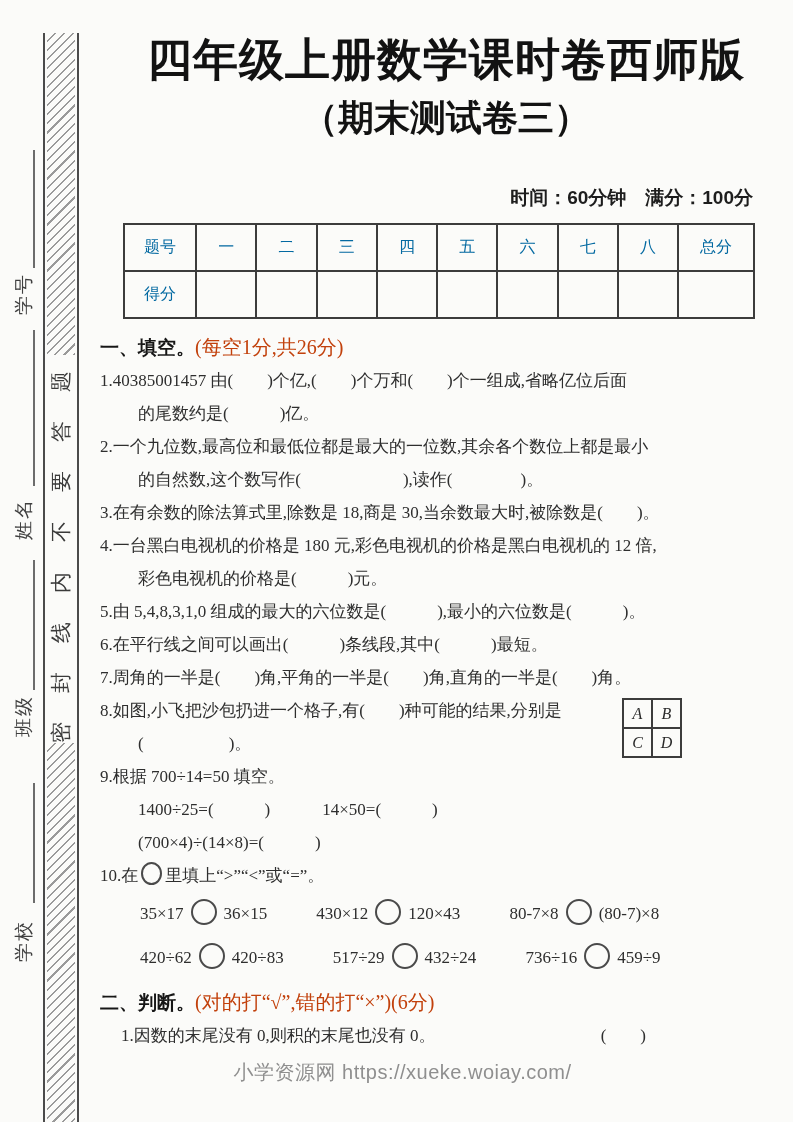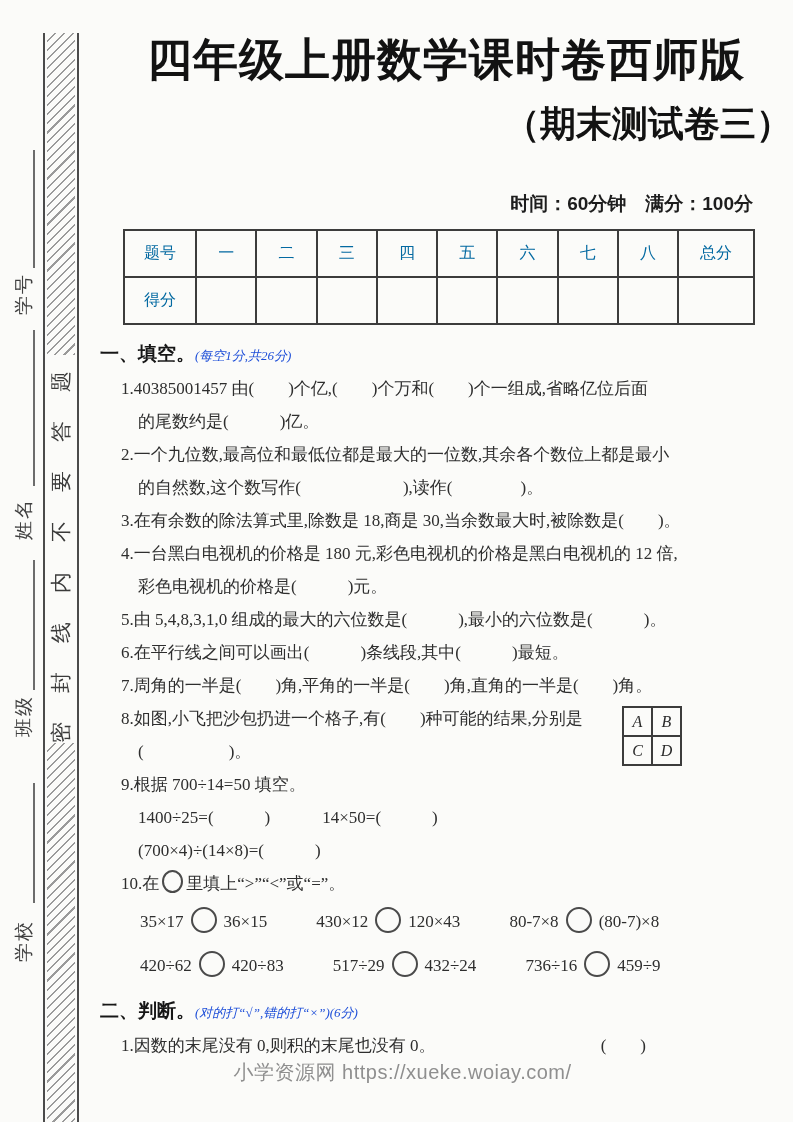--- a/index.html
+++ b/index.html
@@ -48,44 +48,44 @@
 
   
   .main { position:absolute; left:100px; top:0; width:692px; }
 
   .title {
     margin-top:30px; text-align:center;
     font-family:"Liberation Sans","DejaVu Sans",sans-serif;
     font-weight:900; font-size:45px; letter-spacing:1px; color:#121212;
   }
   .subtitle {
-    margin-top:10px; text-align:right;
+    margin-top:4px; text-align:center;
     font-family:"Liberation Sans","DejaVu Sans",sans-serif;
     font-weight:900; font-size:36px; color:#121212;
   }
   .meta {
     margin-top:42px; text-align:right; padding-right:39px;
     font-family:"Liberation Sans","DejaVu Sans",sans-serif;
     font-weight:700; font-size:19px; color:#1d1d1d;
   }
 
   table.score-table {
     border-collapse:collapse; table-layout:fixed;
     margin:12px 0 0 23px; width:632px;
   }
   table.score-table td {
     border:2px solid #3c3c3c; height:37px; text-align:center;
     font-size:16px; color:#0369a1; padding:4px;
   }
 
   .sec-heading { margin:12px 0 0 0; font-size:19px; line-height:33px; white-space:nowrap; }
   .sec-bold { font-family:"Liberation Sans","DejaVu Sans",sans-serif; font-weight:700; color:#161616; }
-  .sec-rest { font-size:13px; color:#1d4ed8;font-style:italic; }
-
-  .q { margin-left:21px; line-height:33px; font-size:17px; white-space:nowrap; }
+  .sec-rest { font-size:20px; color:#c2410c; }
+
+  .q { line-height:33px; font-size:17px; white-space:nowrap; }
   .q-cont { margin-left:38px; }
 
   .q8-wrap { position:relative; }
   table.mini-grid { position:absolute; right:110px; top:4px; border-collapse:collapse; }
   table.mini-grid td {
     width:27px; height:27px; border:2px solid #3c3c3c; text-align:center;
     font-style:italic; font-size:16px; color:#2a2a2a; padding:0;
   }
 
   .eq-row { display:flex; gap:52px; margin-left:38px; line-height:33px; font-size:17px; white-space:nowrap; }

